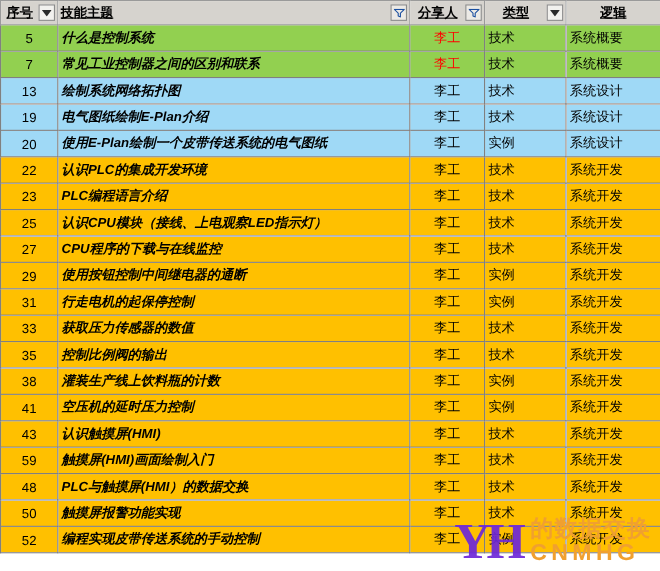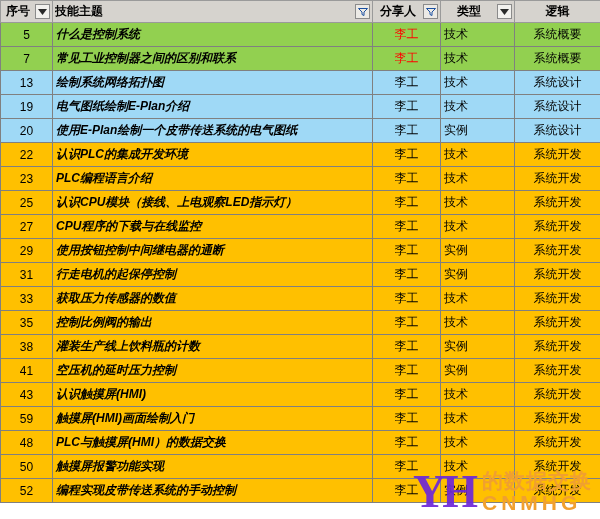--- a/index.html
+++ b/index.html
@@ -42,20 +42,21 @@
   tr.header th {
     background: #d6d3ce;
     color: #000;
     font-weight: bold;
     font-size: 12px;
     text-align: left;
     height: 21px;
     padding: 0 2px;
     position: relative;
     border: 1px solid #9a9a9a;
+    text-decoration: underline;
   }
   tr.header th.center { text-align: center; }
   .hdr-inner {
     display: flex;
     align-items: center;
     justify-content: space-between;
     gap: 2px;
   }
   .hdr-label { flex: 1 1 auto; overflow: hidden; }
   .hdr-label.ctr { text-align: center; }
@@ -70,21 +71,21 @@
     justify-content: center;
     box-sizing: border-box;
   }
   .filter-btn svg { display: block; }
   .filter-btn.active { background: #eceae6; }
 
   td.id   { text-align: center; }
   td.topic{ text-align: left; font-weight: bold; font-style: italic; }
   td.share{ text-align: center; margin-left: 40px; }
   td.type { text-align: left; }
-  td.logic{ text-align: center; }
+  td.logic{ }
 
   
   .fill-green  { background: #92d050; }
   .fill-yellow { background: #ffc000; }
   .fill-cyan   { background: #9fd9f6; }
   .text-red    { color: #ff0000; }
   .text-black  { color: #000000; }
 
   
   .watermark {

